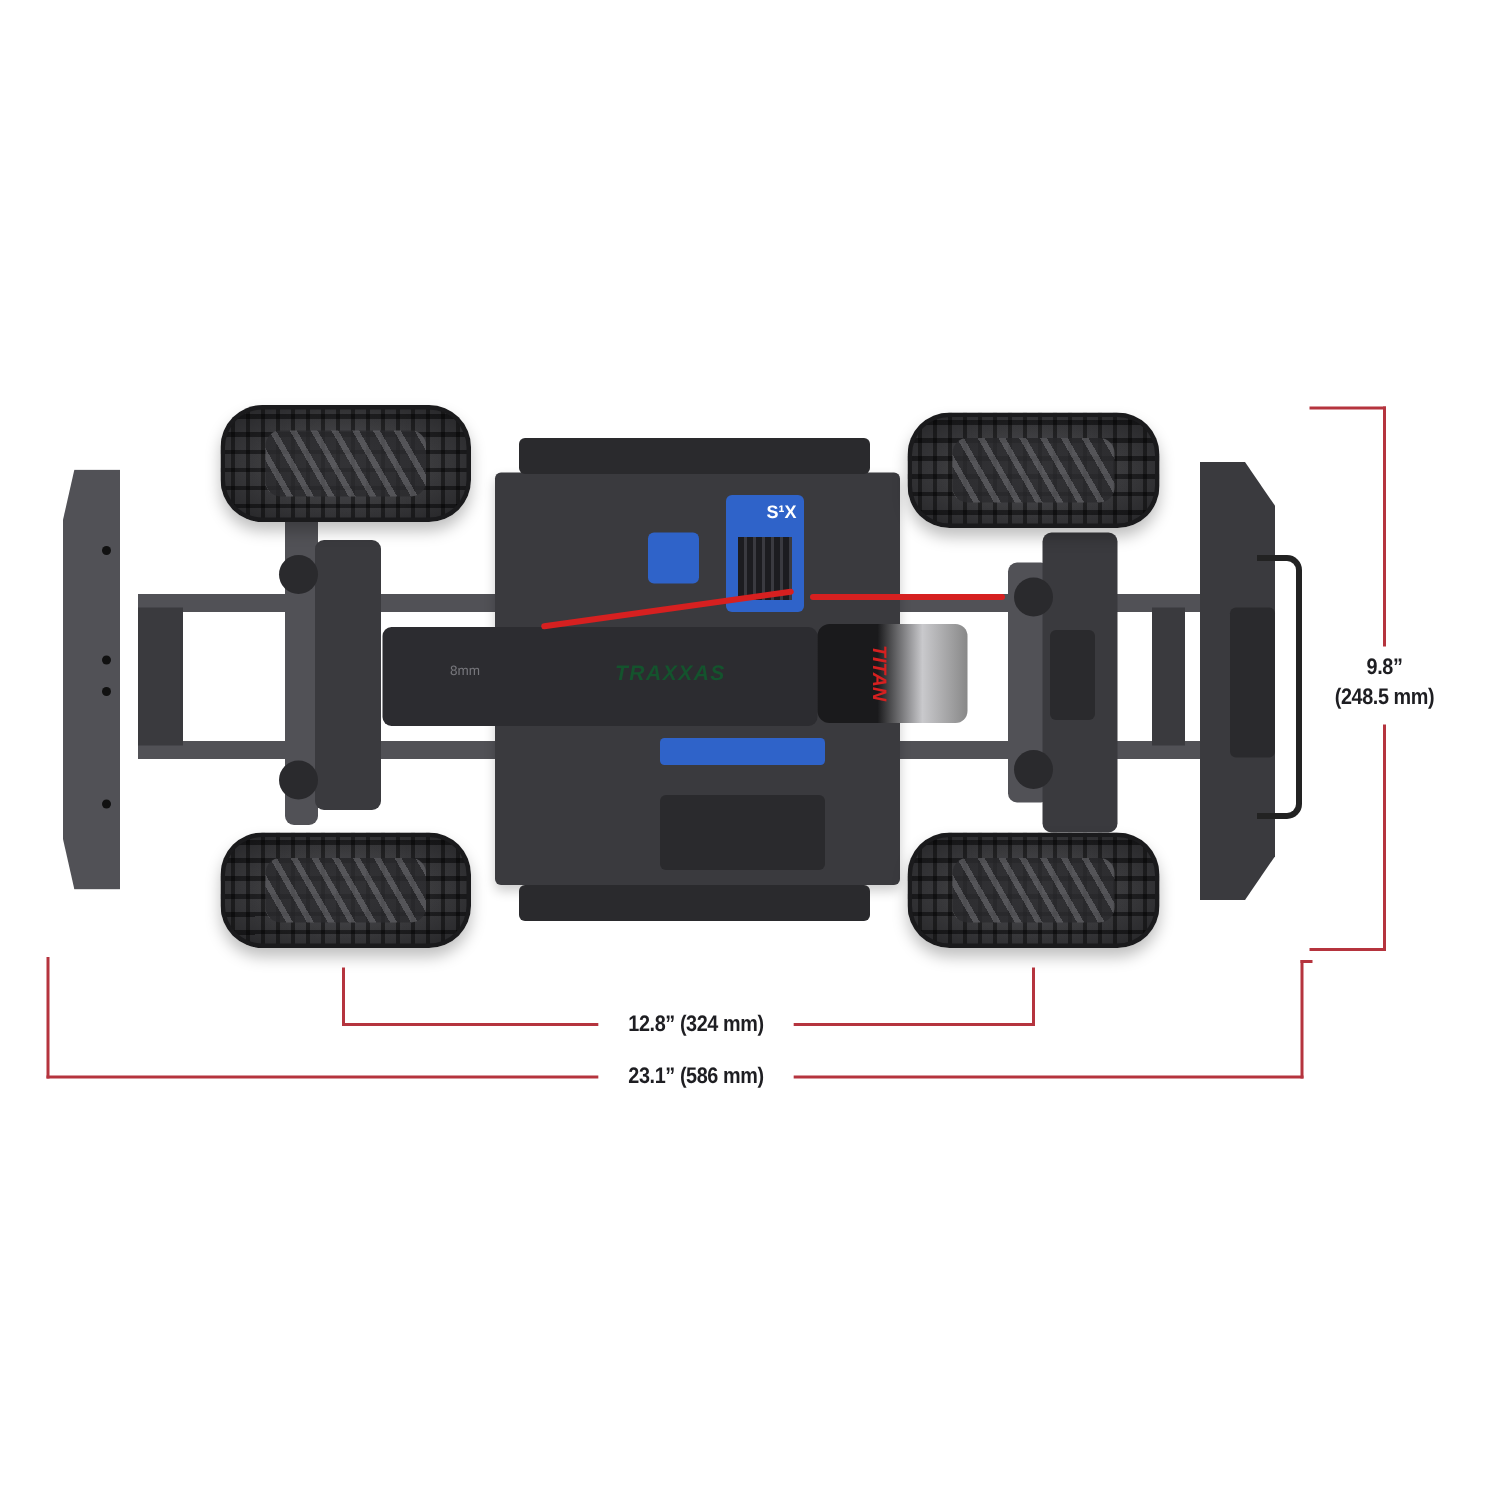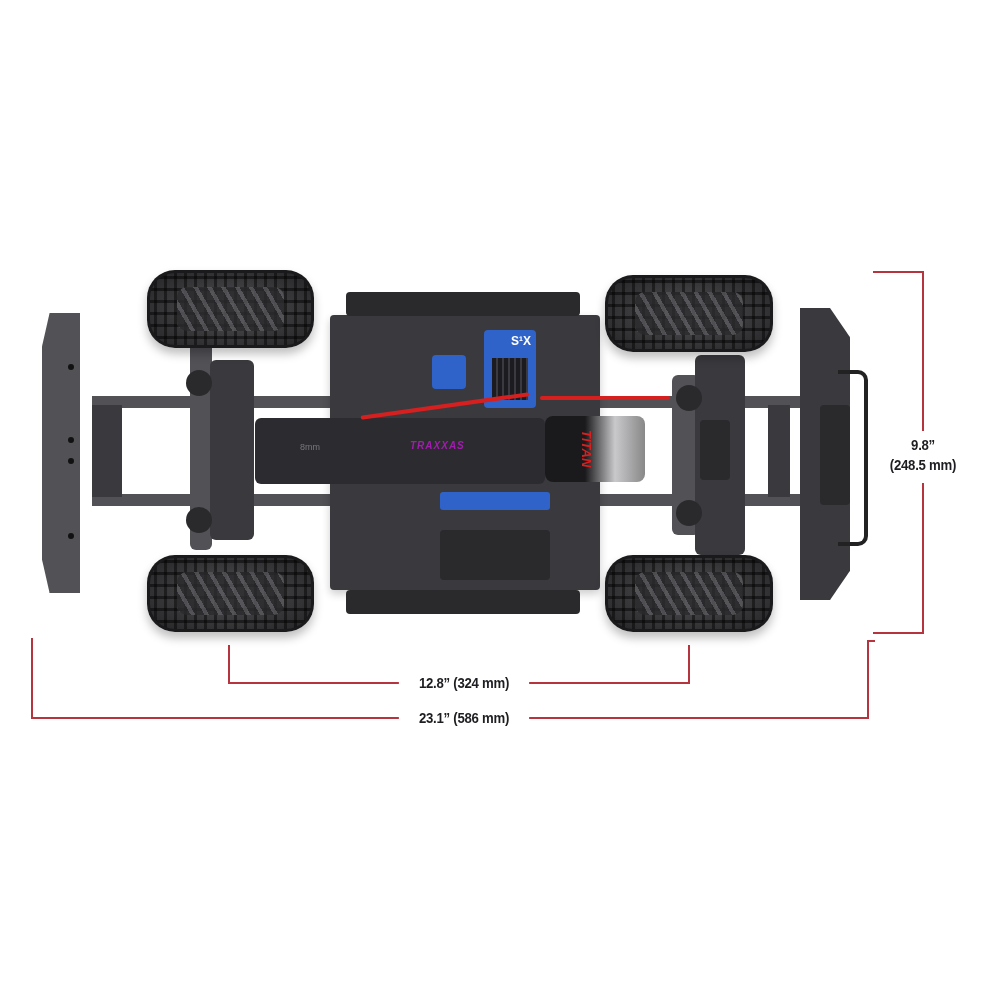--- a/index.html
+++ b/index.html
@@ -55,21 +55,21 @@
   <div class="abs plastic" style="left:695px;top:355px;width:50px;height:200px;border-radius:6px;"></div>
   <div class="abs plastic-d" style="left:676px;top:385px;width:26px;height:26px;border-radius:50%;"></div>
   <div class="abs plastic-d" style="left:676px;top:500px;width:26px;height:26px;border-radius:50%;"></div>
   <div class="abs plastic-d" style="left:700px;top:420px;width:30px;height:60px;border-radius:4px;"></div>
 
   <div class="abs plastic" style="left:330px;top:315px;width:270px;height:275px;border-radius:4px;box-shadow:0 4px 8px rgba(0,0,0,.2);"></div>
   <div class="abs plastic-d" style="left:346px;top:292px;width:234px;height:24px;border-radius:4px;"></div>
   <div class="abs plastic-d" style="left:346px;top:590px;width:234px;height:24px;border-radius:4px;"></div>
 
   <div class="abs" style="left:255px;top:418px;width:290px;height:66px;background:#2c2c30;border-radius:6px;"></div>
-  <div class="abs" style="left:410px;top:440px;width:120px;font-size:10px;font-style:italic;font-weight:bold;color:#a21caf;letter-spacing:1px;">TRAXXAS</div>
+  <div class="abs" style="left:410px;top:440px;width:120px;font-size:14px;font-style:italic;font-weight:bold;color:#14532d;letter-spacing:1px;">TRAXXAS</div>
   <div class="abs" style="left:300px;top:442px;font-size:9px;color:#77777c;">8mm</div>
 
   <div class="abs" style="left:432px;top:355px;width:34px;height:34px;background:#2f63c9;border-radius:4px;"></div>
 
   <div class="abs" style="left:484px;top:330px;width:52px;height:78px;background:#2f63c9;border-radius:4px;"></div>
   <div class="abs" style="left:492px;top:358px;width:36px;height:42px;background:repeating-linear-gradient(90deg,#1c1c20 0 4px,#3a3a40 4px 6px);"></div>
   <div class="abs" style="left:511px;top:334px;font-size:12px;font-weight:bold;color:#fff;">S¹X</div>
 
   <div class="abs" style="left:545px;top:416px;width:100px;height:66px;background:linear-gradient(90deg,#1a1a1c 0 40%,#c9c9cc 70%,#888 100%);border-radius:8px;"></div>
   <div class="abs" style="left:594px;top:430px;font-size:13px;font-weight:bold;font-style:italic;color:#d62020;transform:rotate(90deg);transform-origin:left top;">TITAN</div>

